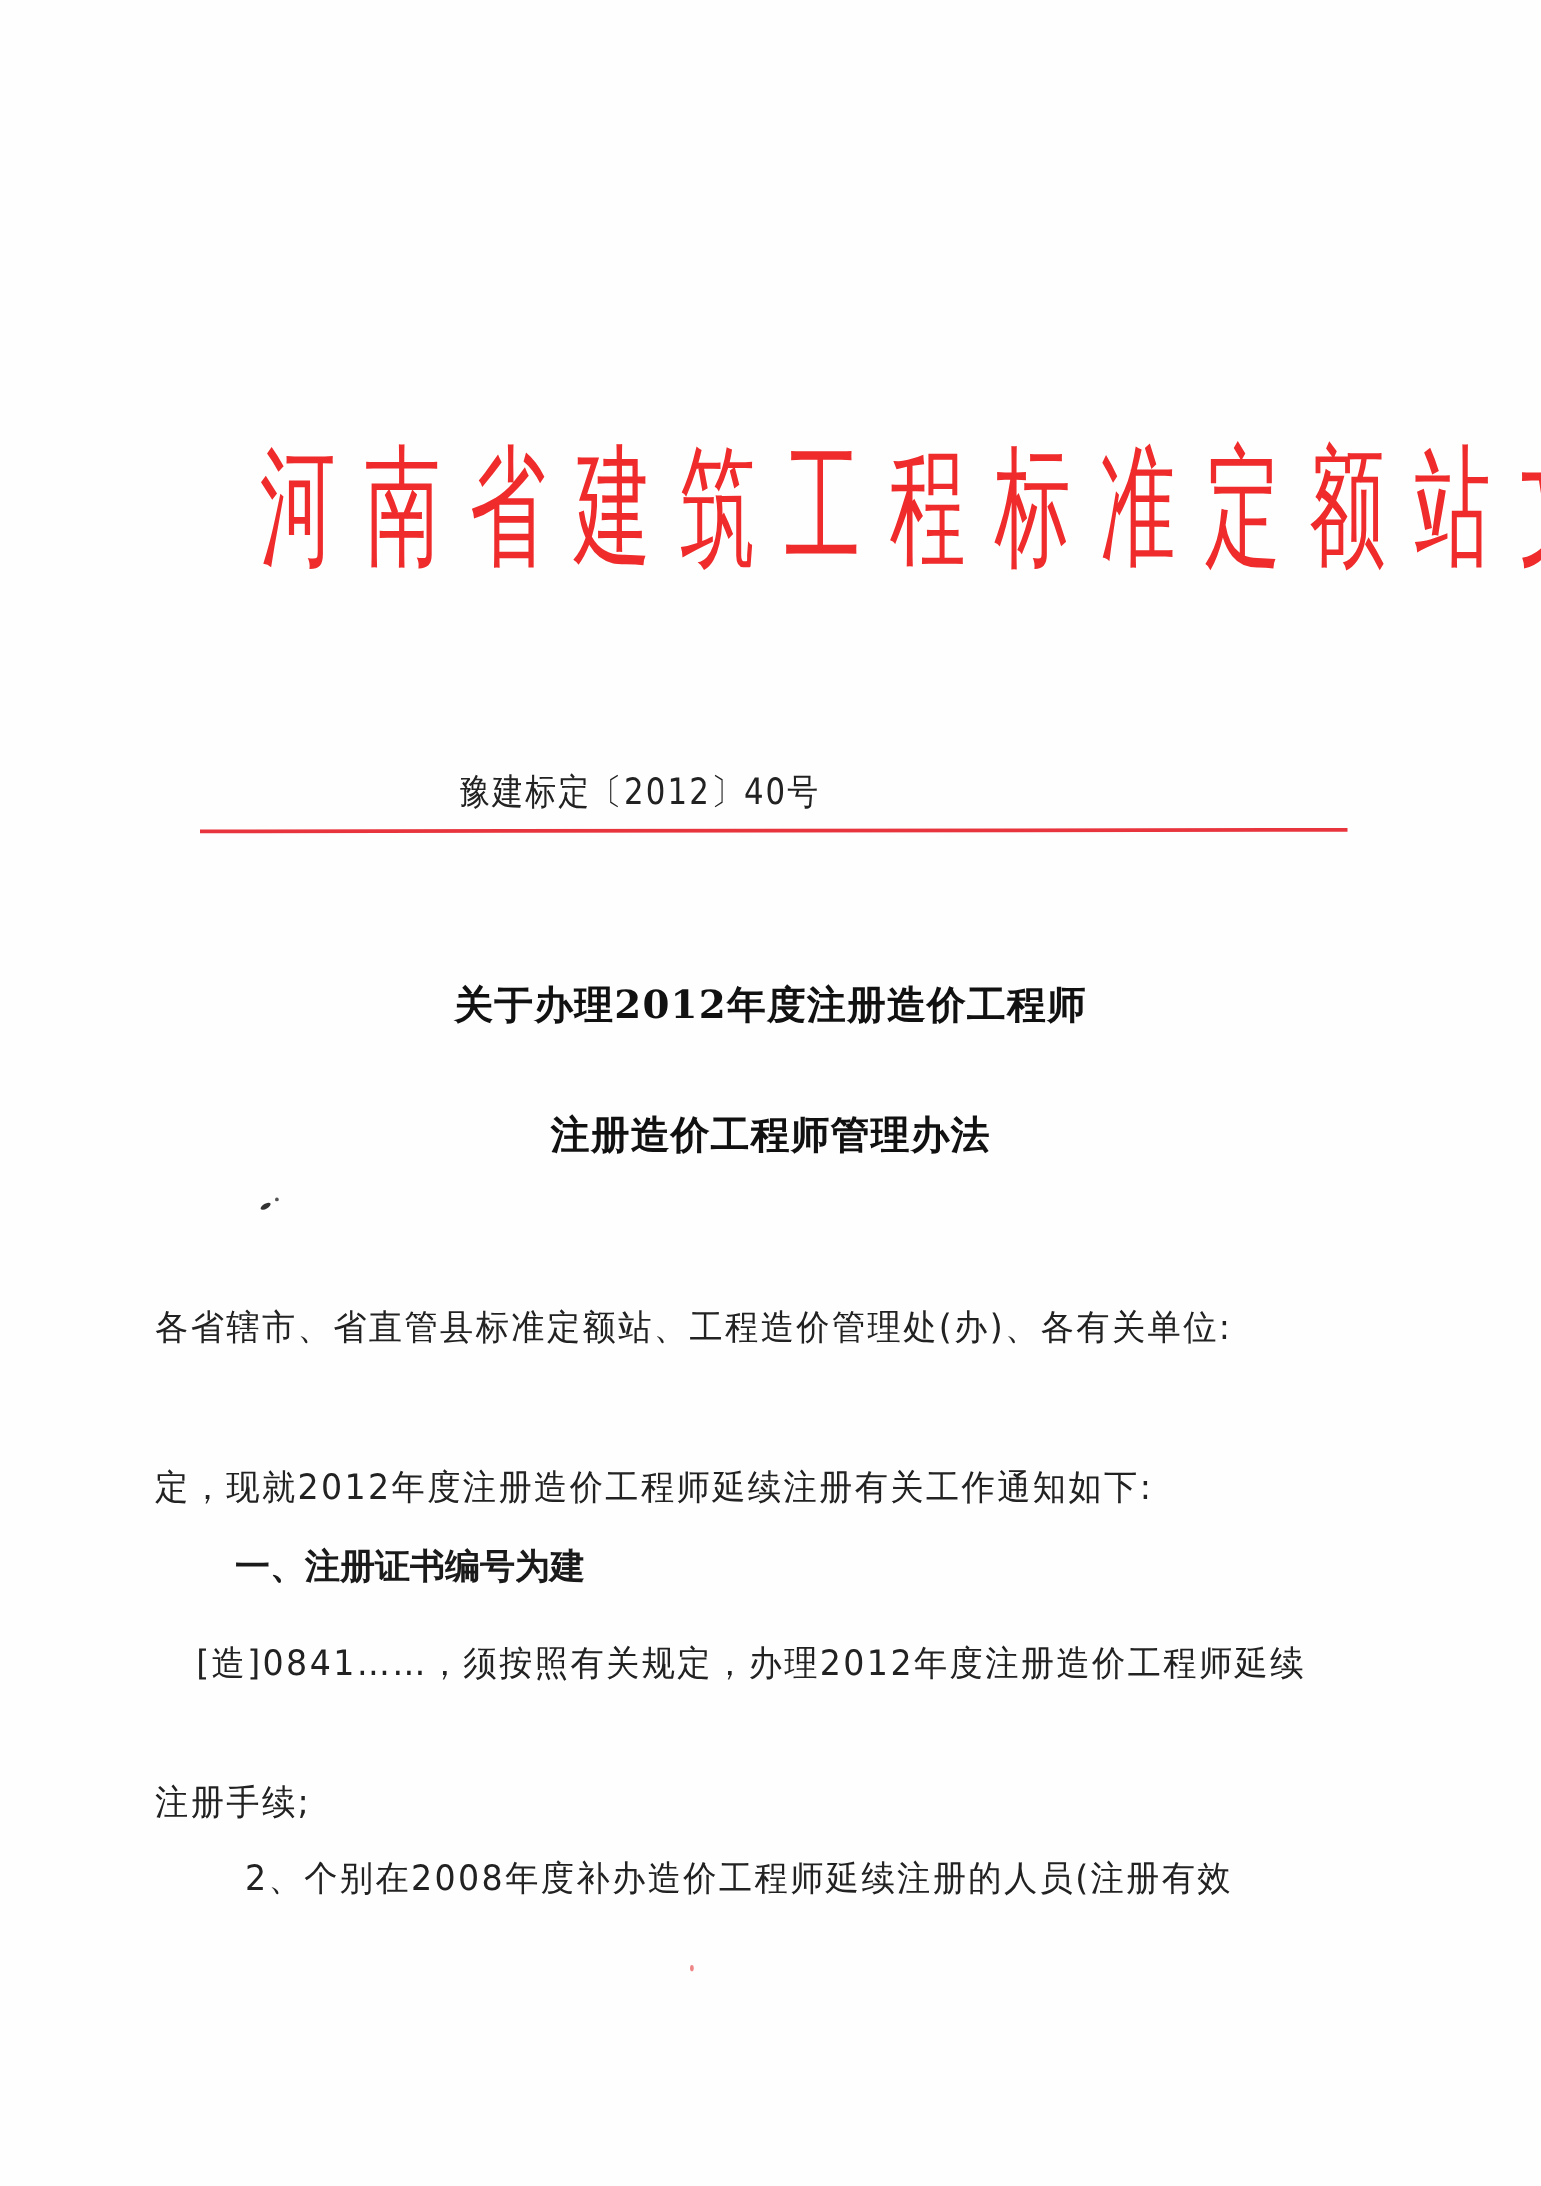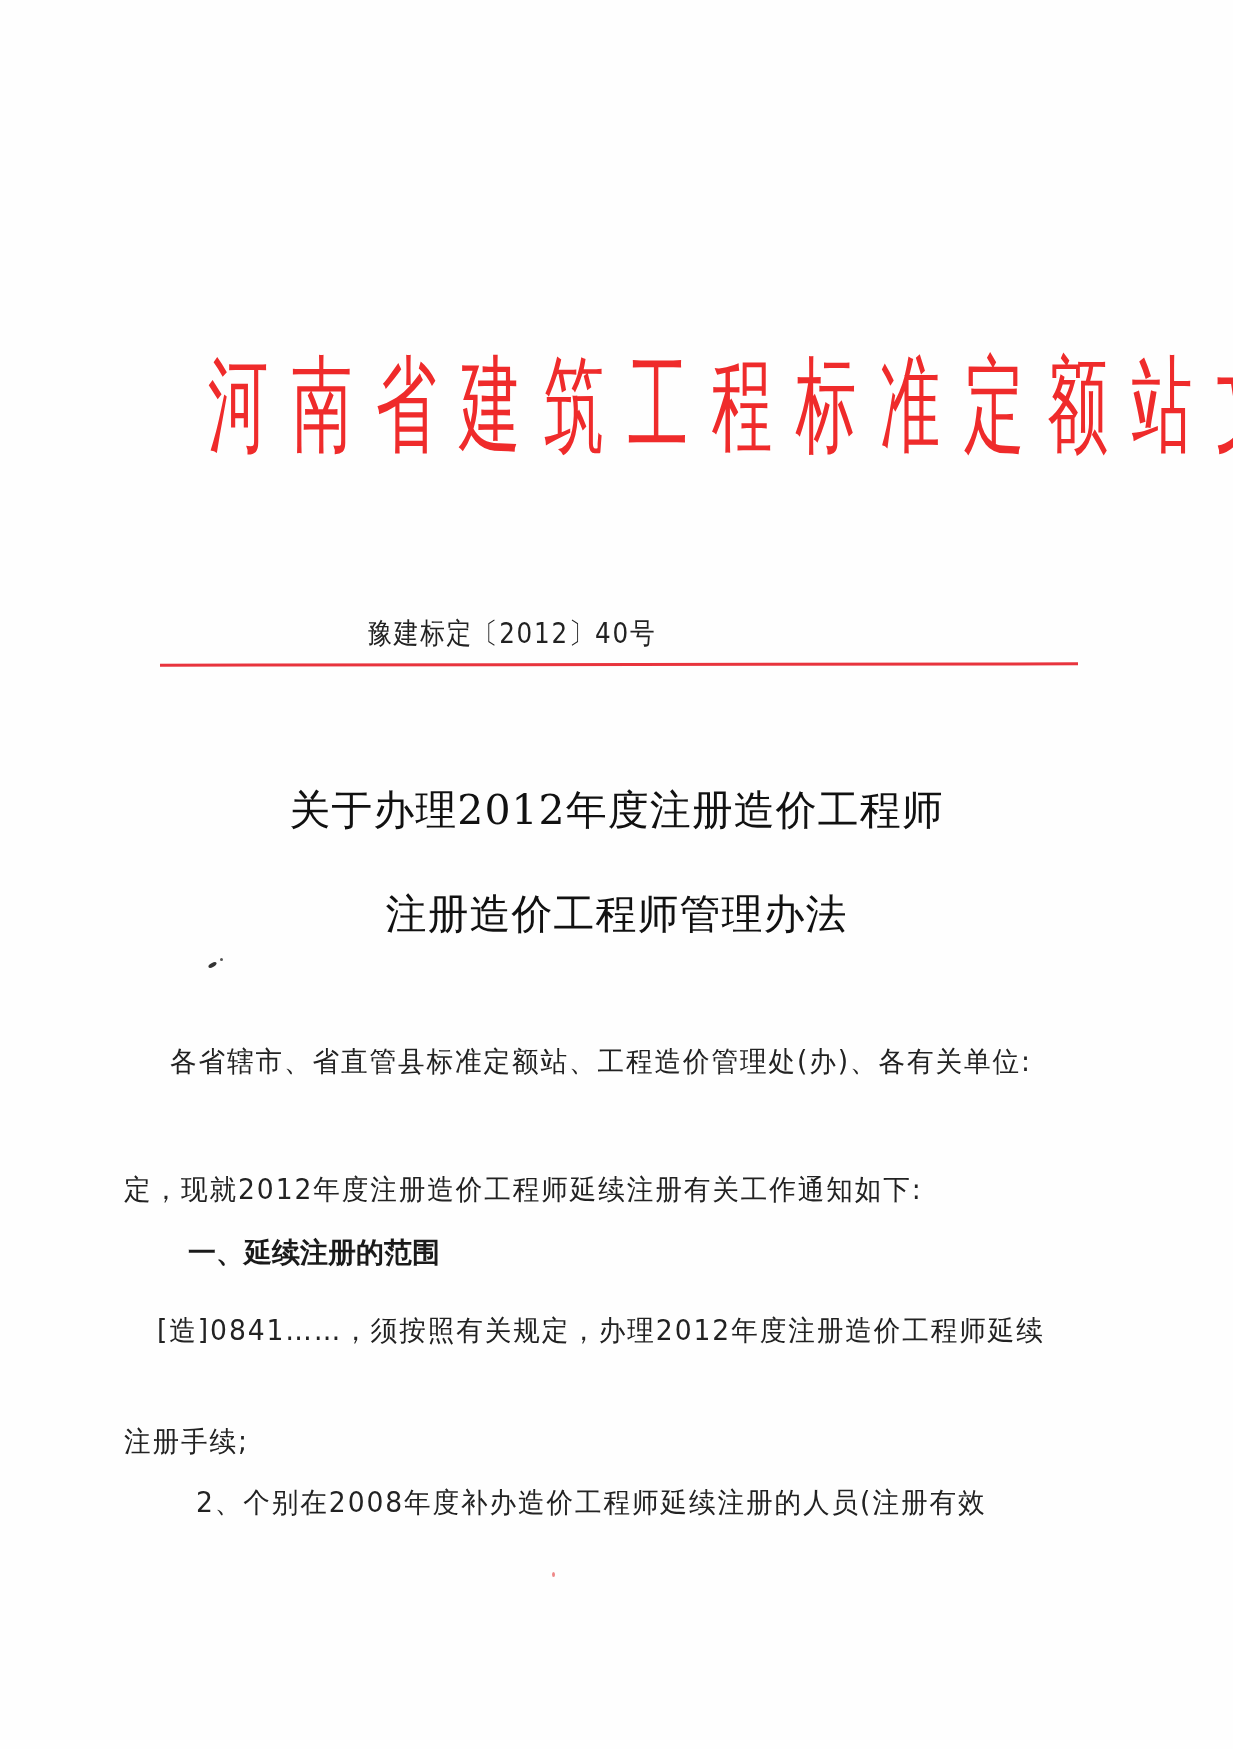--- a/index.html
+++ b/index.html
@@ -66,22 +66,22 @@
     height: 3px;
     background: #e8343d;
     transform: rotate(-0.08deg);
   }
   .title-line {
     position: absolute;
     left: 0;
     width: 1233px;
     text-align: center;
     font-family: "DejaVu Serif", "Liberation Serif", serif;
-    font-weight: normal;
-    font-size: 41px;
+    font-weight: bold;
+    font-size: 31px;
     color: #111;
     letter-spacing: 1px;
   }
   .title-1 { top: 783px; padding-left: 0px; }
   .title-2 { top: 887px; padding-left: 0px; }
   .body-text {
     position: absolute;
     left: 124px;
     width: 1000px;
     font-family: "DejaVu Sans", "Liberation Sans", sans-serif;
@@ -136,29 +136,29 @@
 
   <div class="red-rule"></div>
 
   <div class="title-line title-1">关于办理2012年度注册造价工程师</div>
   <div class="title-line title-2">注册造价工程师管理办法</div>
 
   <div class="speck" style="left:208px; top:963px; width:9px; height:4px; background:#333; transform:rotate(-30deg);"></div>
   <div class="speck" style="left:220px; top:958px; width:3px; height:3px; background:#555;"></div>
   <div class="speck" style="left:552px; top:1572px; width:3px; height:5px; background:#e88;"></div>
 
-  <div class="body-text" style="top:1043px;text-align:center;">
+  <div class="body-text" style="top:1043px;">
     <span class="sq">各省辖市、省直管县标准定额站、工程造价管理处(办)、各有关单位:</span>
   </div>
 
   <div class="body-text" style="top:1171px;">
     <span class="sq">定，现就2012年度注册造价工程师延续注册有关工作通知如下:</span>
   </div>
 
-  <div class="section-head" style="top:1234px;">一、延续注册的范围</div>
+  <div class="section-head" style="top:1234px;">一、注册证书编号为建</div>
 
   <div class="body-text" style="top:1312px;text-align:center;">
     <span class="sq">[造]0841……，须按照有关规定，办理2012年度注册造价工程师延续</span>
   </div>
   <div class="body-text" style="top:1423px;">
     <span class="sq">注册手续;</span>
   </div>
 
   <div class="body-text" style="top:1484px; left:196px;">
     <span class="sq">2、个别在2008年度补办造价工程师延续注册的人员(注册有效</span>

